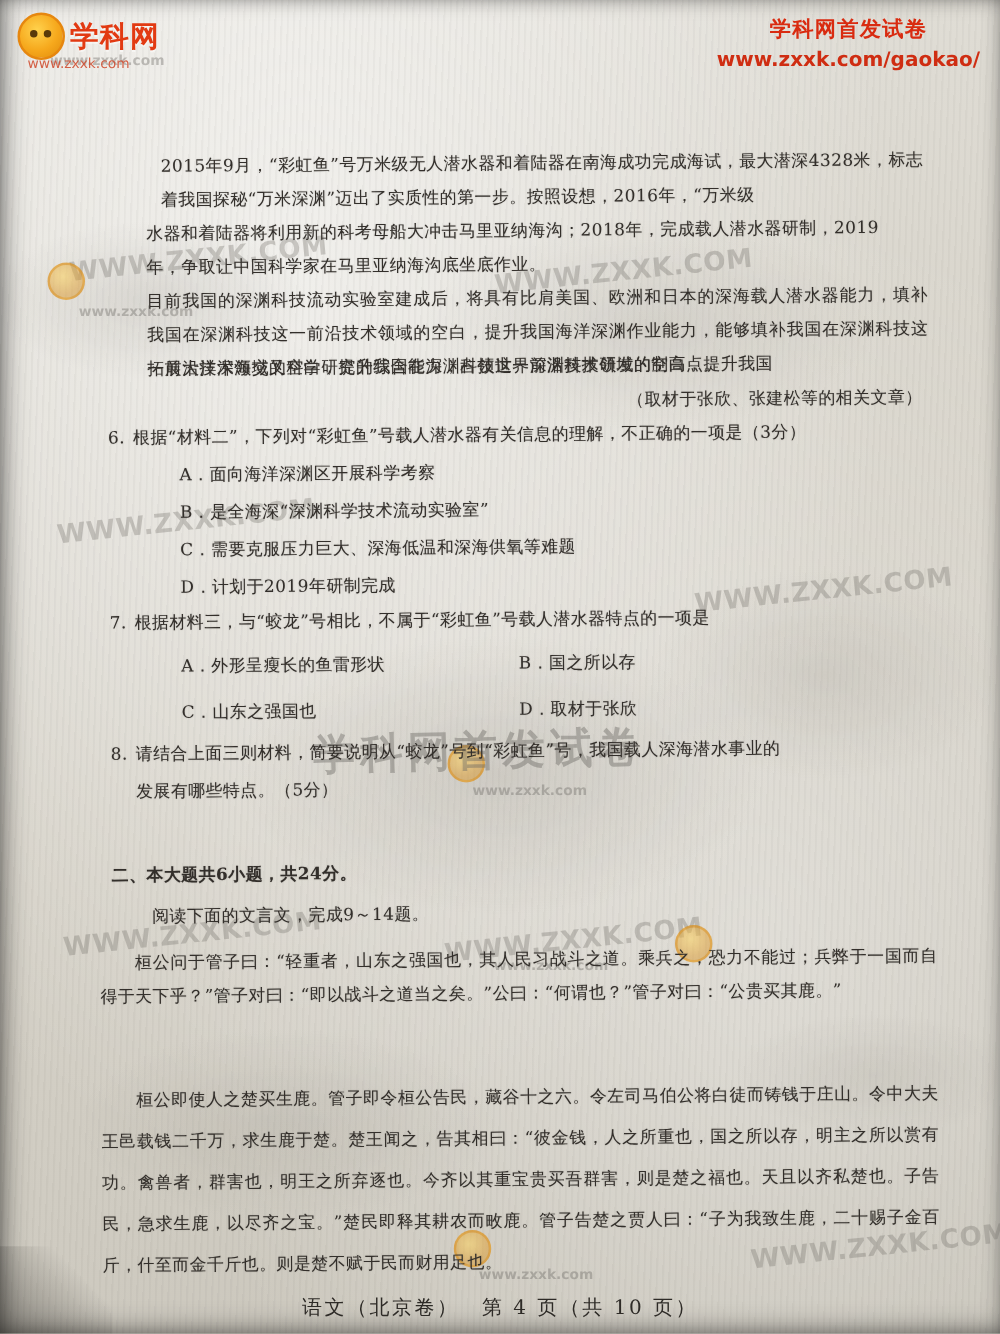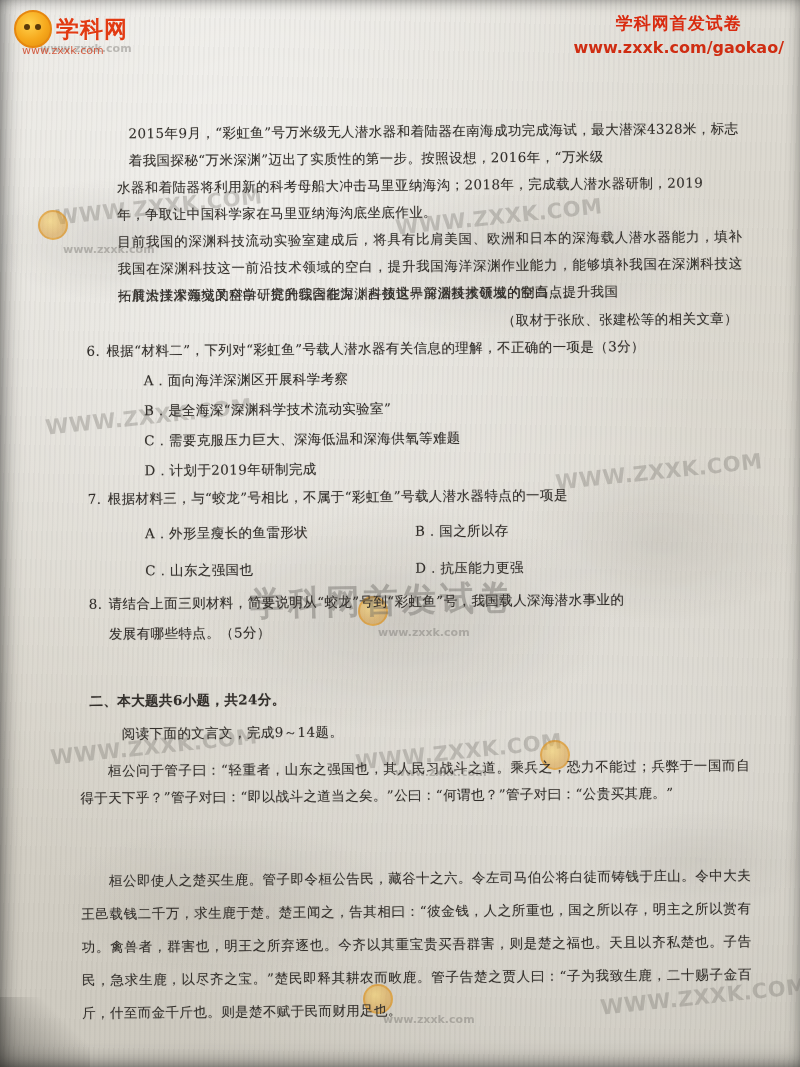--- a/index.html
+++ b/index.html
@@ -279,30 +279,31 @@
     <div class="p" style="left:145px; top:365px;">A．面向海洋深渊区开展科学考察</div>
     <div class="p" style="left:145px; top:395px;">B．是全海深“深渊科学技术流动实验室”</div>
     <div class="p" style="left:145px; top:425px;">C．需要克服压力巨大、深海低温和深海供氧等难题</div>
     <div class="p" style="left:145px; top:455px;">D．计划于2019年研制完成</div>
 
     <div class="p" style="left:88px; top:483px;">7.</div>
     <div class="p" style="left:108px; top:483px; width:640px;">根据材料三，与“蛟龙”号相比，不属于“彩虹鱼”号载人潜水器特点的一项是</div>
     <div class="p" style="left:145px; top:518px;">A．外形呈瘦长的鱼雷形状</div>
     <div class="p" style="left:415px; top:518px;">B．国之所以存</div>
     <div class="p" style="left:145px; top:555px;">C．山东之强国也</div>
-    <div class="p" style="left:415px; top:555px;">D．抗压能力更强</div>
+    <div class="p" style="left:415px; top:555px;">D．取材于张欣</div>
 
     <div class="p" style="left:88px; top:588px;">8.</div>
     <div class="p" style="left:108px; top:588px; width:640px;">请结合上面三则材料，简要说明从“蛟龙”号到“彩虹鱼”号，我国载人深海潜水事业的</div>
     <div class="p" style="left:108px; top:618px; width:640px;">发展有哪些特点。（5分）</div>
 
     <div class="p" style="left:88px; top:685px; font-weight:bold;">二、本大题共6小题，共24分。</div>
     <div class="p" style="left:120px; top:718px;">阅读下面的文言文，完成9～14题。</div>
 
     <div class="blk indent" style="left:78px; top:755px; width:670px; height:88px; overflow:hidden;">桓公问于管子曰：“轻重者，山东之强国也，其人民习战斗之道。乘兵之，恐力不能过；兵弊于一国而自得于天下乎？”管子对曰：“即以战斗之道当之矣。”公曰：“何谓也？”管子对曰：“公贵买其鹿。”</div>
 
     <div class="blk indent" style="left:78px; top:862px; width:670px; height:210px; overflow:hidden; line-height:33px;">桓公即使人之楚买生鹿。管子即令桓公告民，藏谷十之六。令左司马伯公将白徒而铸钱于庄山。令中大夫王邑载钱二千万，求生鹿于楚。楚王闻之，告其相曰：“彼金钱，人之所重也，国之所以存，明主之所以赏有功。禽兽者，群害也，明王之所弃逐也。今齐以其重宝贵买吾群害，则是楚之福也。天且以齐私楚也。子告民，急求生鹿，以尽齐之宝。”楚民即释其耕农而畋鹿。管子告楚之贾人曰：“子为我致生鹿，二十赐子金百斤，什至而金千斤也。则是楚不赋于民而财用足也。</div>
   </div>
 
+  <div id="footer">语文（北京卷）　第 4 页（共 10 页）</div>
 
   <div id="corner"></div>
   <div id="edge"></div>
 </div>
 
 </body></html>

